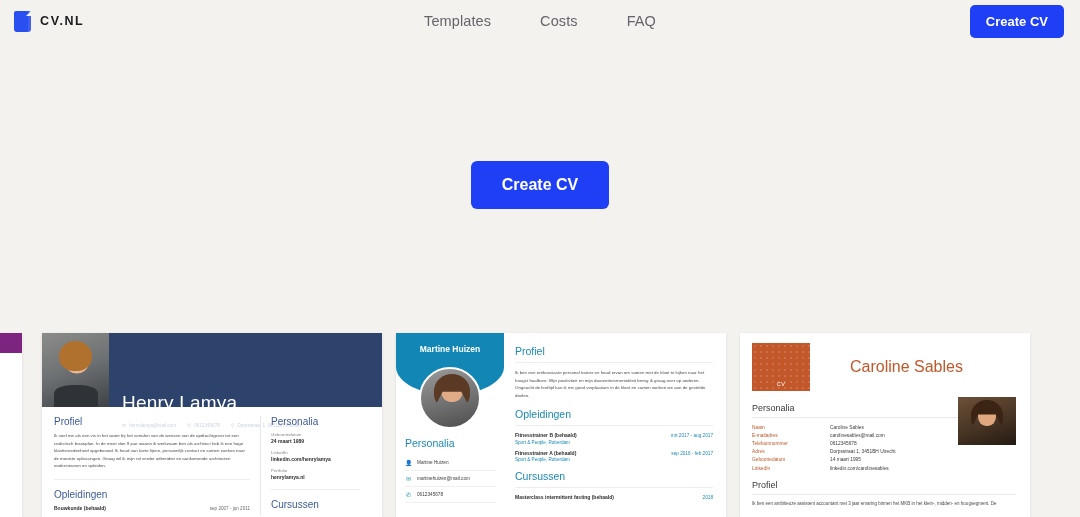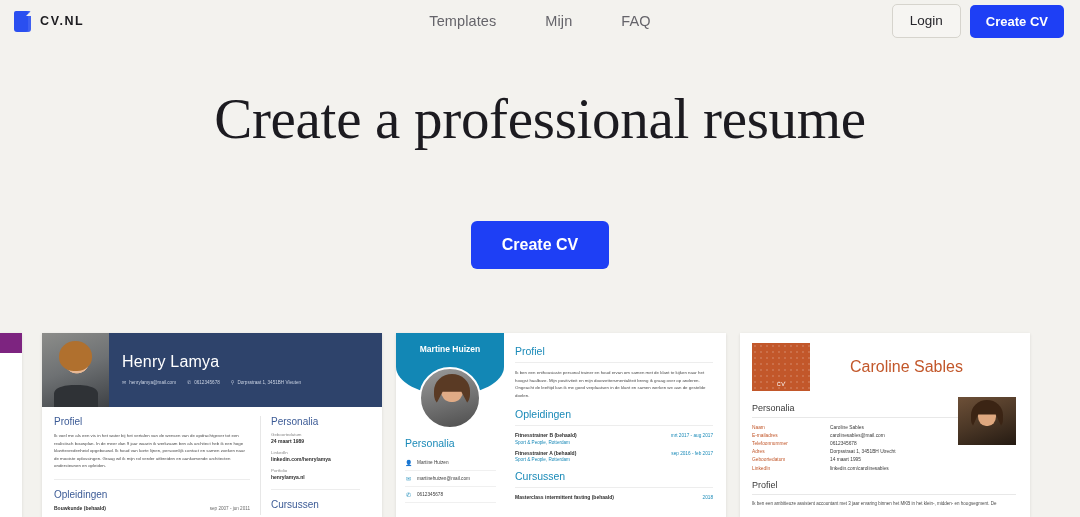--- a/index.html
+++ b/index.html
@@ -120,21 +120,21 @@
   }
   .c1-photo:before {
     content:""; position:absolute; left:17px; top:8px; width:33px; height:30px;
     background:#b0702e; border-radius:50% 50% 45% 45%;
   }
   .c1-photo:after {
     content:""; position:absolute; left:12px; bottom:0; width:44px; height:22px;
     background:#2f3236; border-radius:40% 40% 0 0;
   }
   .c1-head { padding: 20px 0 0 13px; color: #fff; }
-  .c1-name { font-size: 16px; font-weight: 400; letter-spacing: .2px; }
+  .c1-name { font-size: 19px; font-weight: 400; letter-spacing: .2px; margin-top: 39px; }
   .c1-contact {
     margin-top: 8px; display: flex; gap: 11px;
     font-size: 4.6px; color: #c9d2e2; align-items: center;
   }
   .c1-contact span { display: flex; align-items: center; gap: 3px; }
   .mini-ic { font-size: 5px; opacity: .9; }
 
   .c1-body { display: flex; padding: 9px 12px 0 12px; gap: 10px; }
   .c1-left { width: 196px; }
   .c1-right { width: 100px; border-left: 1px solid #e7e7e7; padding-left: 10px; }
@@ -233,32 +233,30 @@
 <body>
 
 <div class="header">
   <div class="brand">
     <div class="brand-icon"></div>
     <div class="brand-name">CV.NL</div>
   </div>
 
   <nav class="nav">
     <a href="#">Templates</a>
-    <a href="#">Mijn</a>
+    <a href="#">Costs</a>
     <a href="#">FAQ</a>
   </nav>
 
   <div class="actions">
-    <button class="btn btn-login">Login</button>
     <button class="btn btn-create-top">Create CV</button>
   </div>
 </div>
 
 <section class="hero">
-  <h1>Create a professional resume</h1>
   <p>
     <br>
   </p>
   <button class="btn btn-create-hero">Create CV</button>
 </section>
 
 <div class="carousel">
 
   <div class="cv-card edge-left">
     <div class="purple-bar"></div>

